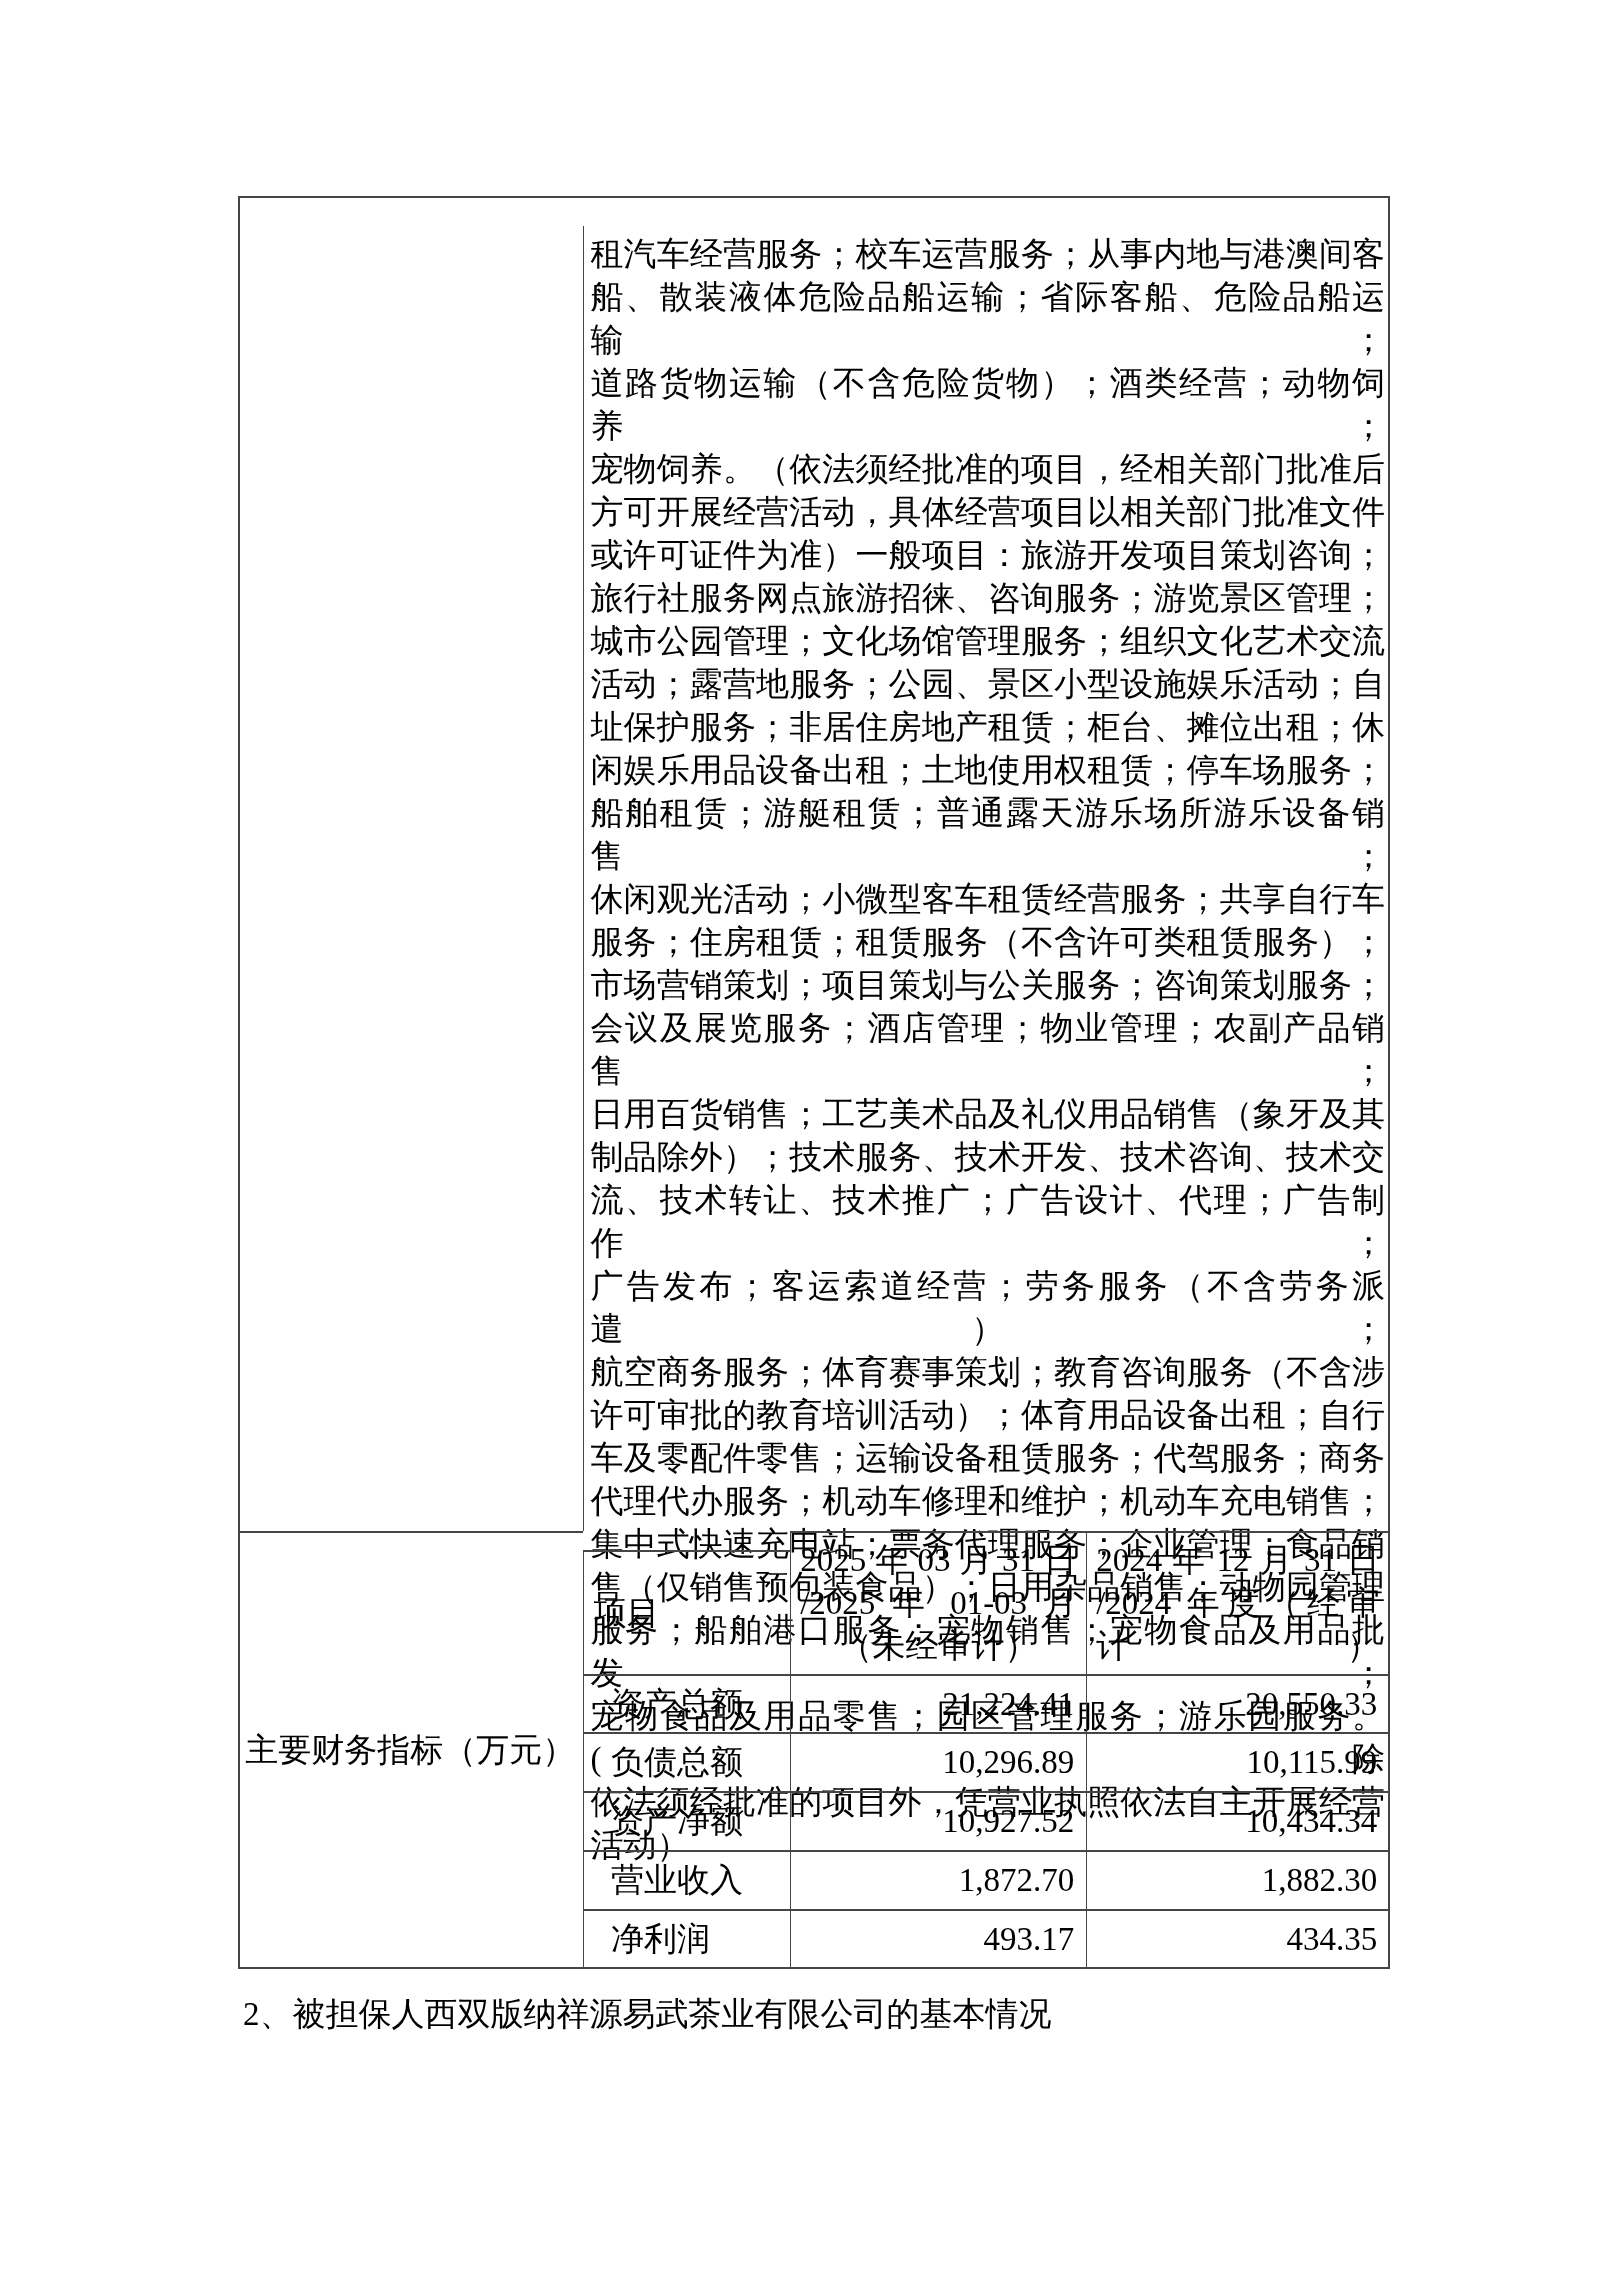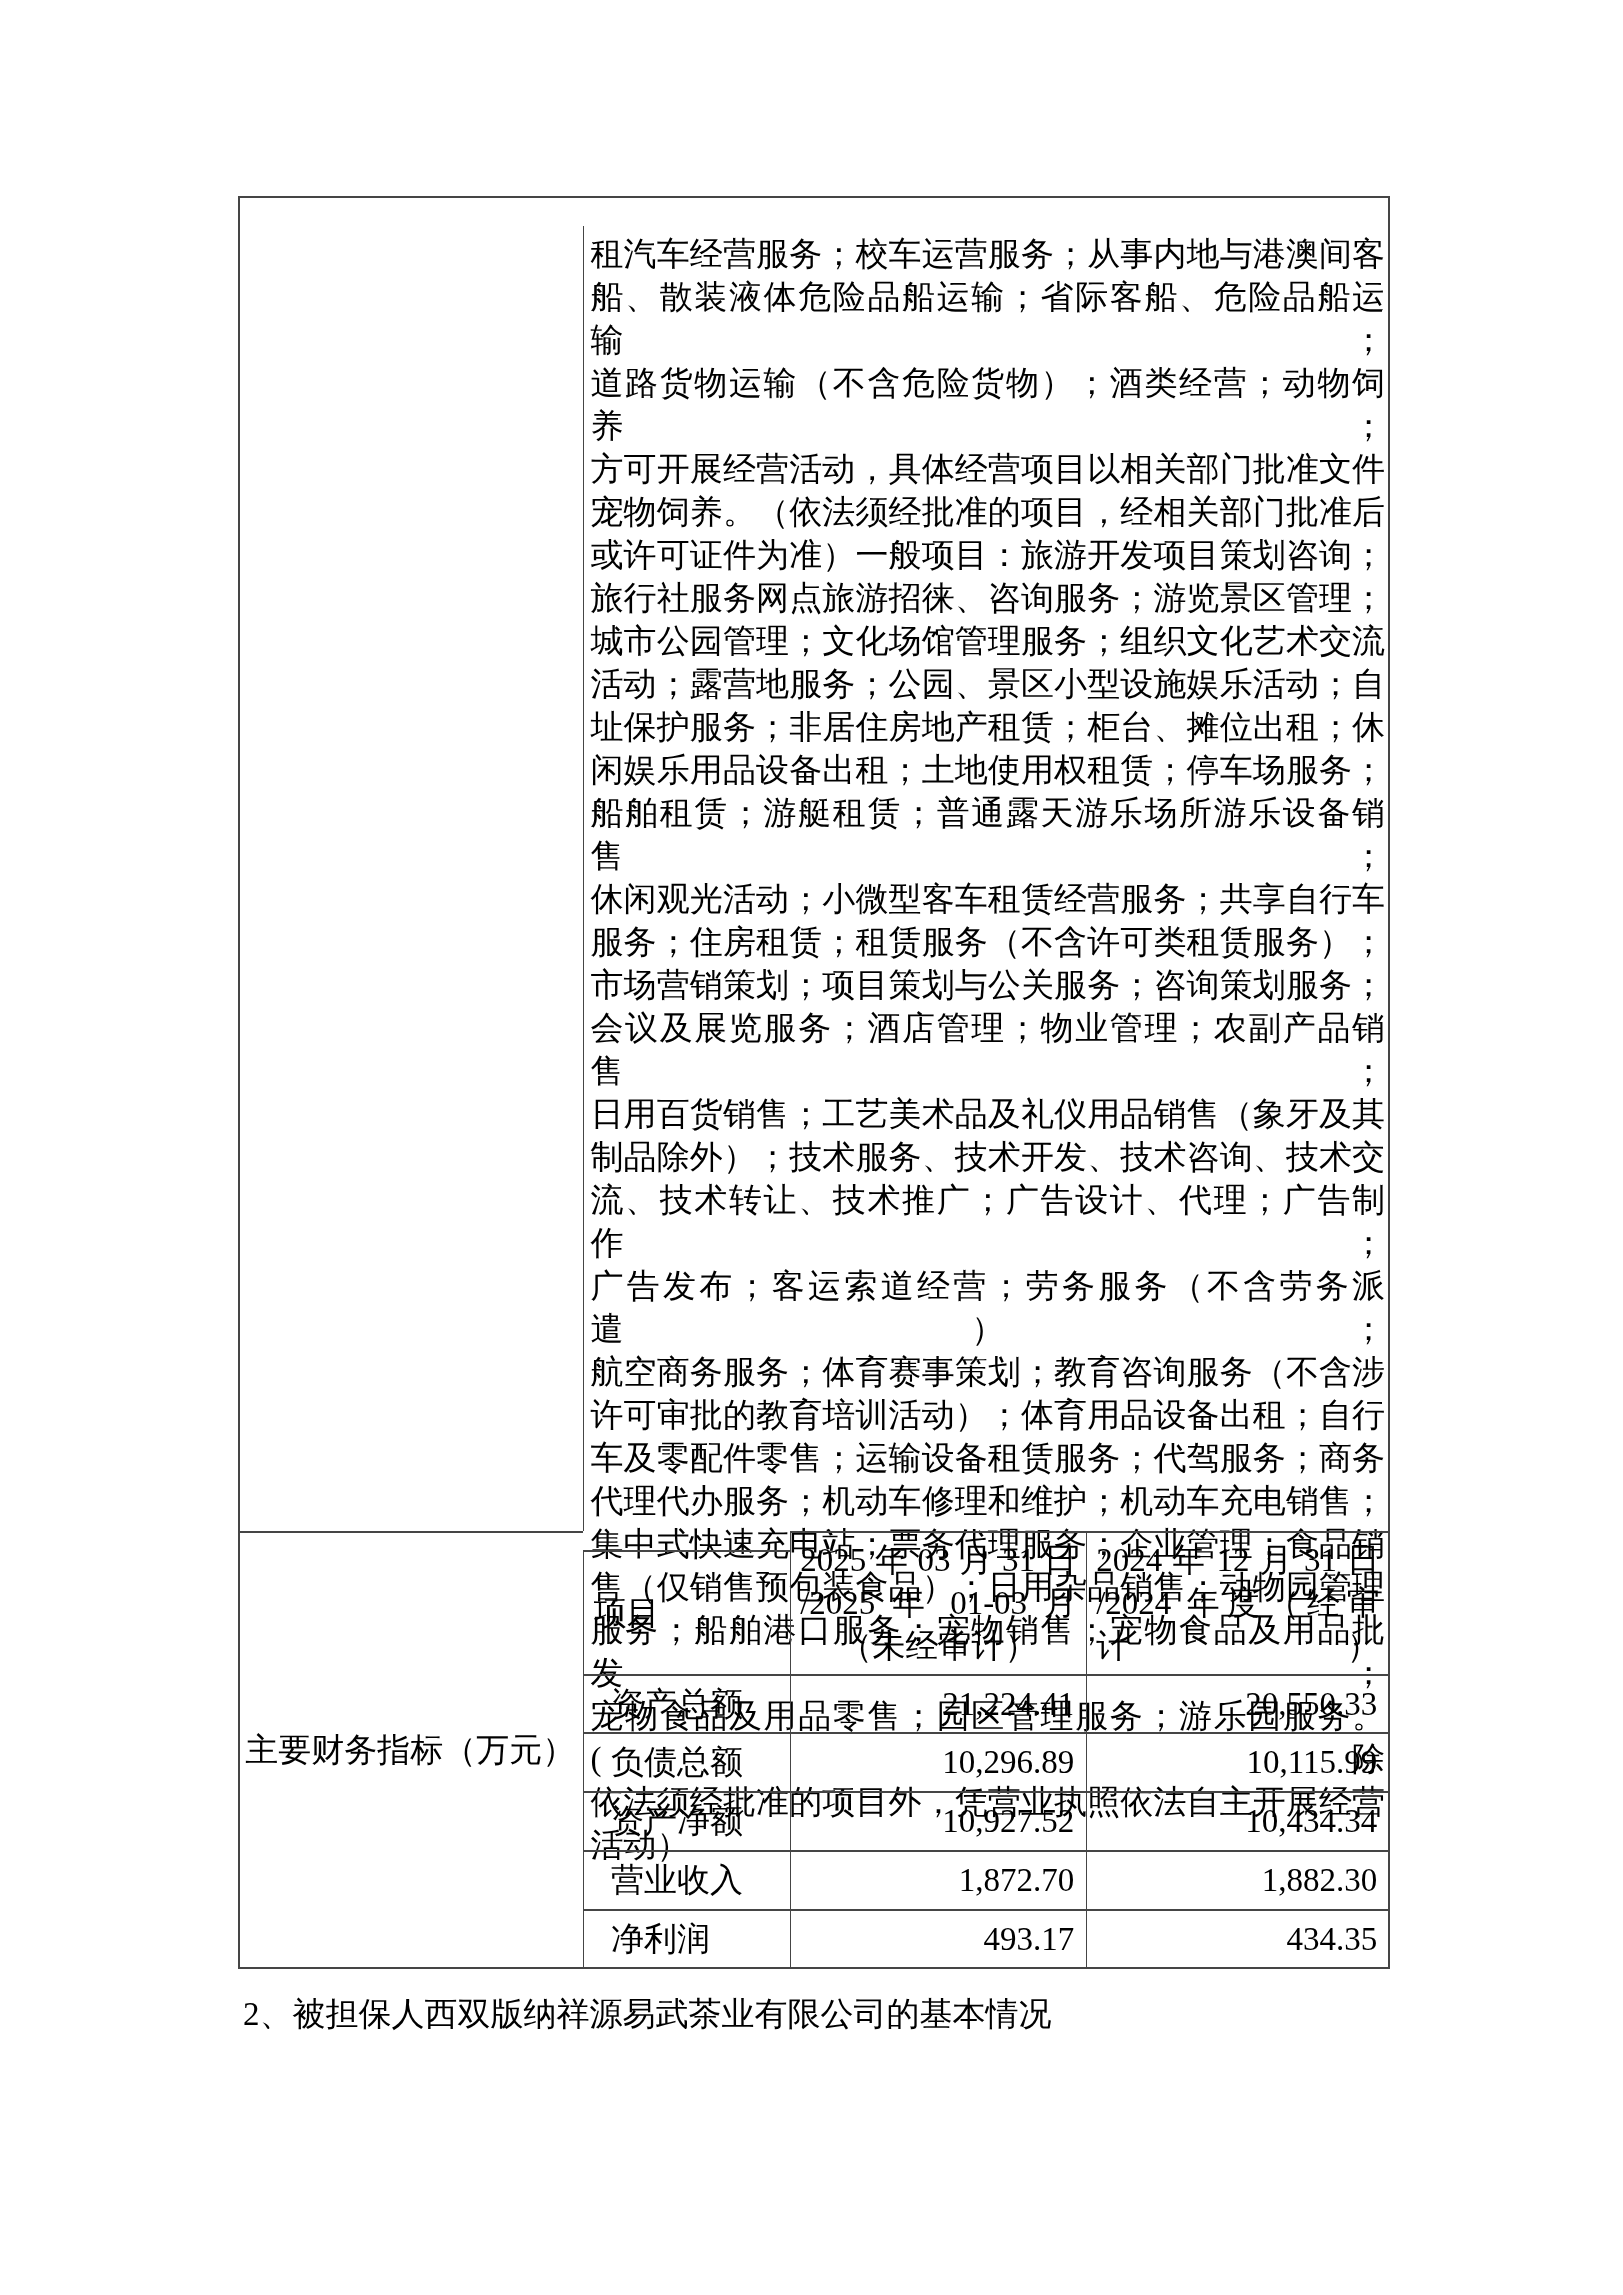--- a/index.html
+++ b/index.html
@@ -47,22 +47,22 @@
 
   <div class="main-table">
 
     <div class="cell empty-left"></div>
 
     <div class="cell scope-cell bl">
       <div>
           <div class="scope-line">租汽车经营服务；校车运营服务；从事内地与港澳间客</div>
           <div class="scope-line">船、散装液体危险品船运输；省际客船、危险品船运输；</div>
           <div class="scope-line">道路货物运输（不含危险货物）；酒类经营；动物饲养；</div>
+          <div class="scope-line">宠物饲养。（依法须经批准的项目，经相关部门批准后</div>
           <div class="scope-line">方可开展经营活动，具体经营项目以相关部门批准文件</div>
-          <div class="scope-line">宠物饲养。（依法须经批准的项目，经相关部门批准后</div>
           <div class="scope-line">或许可证件为准）一般项目：旅游开发项目策划咨询；</div>
           <div class="scope-line">旅行社服务网点旅游招徕、咨询服务；游览景区管理；</div>
           <div class="scope-line">城市公园管理；文化场馆管理服务；组织文化艺术交流</div>
           <div class="scope-line">活动；露营地服务；公园、景区小型设施娱乐活动；自</div>
           <div class="scope-line">址保护服务；非居住房地产租赁；柜台、摊位出租；休</div>
           <div class="scope-line">闲娱乐用品设备出租；土地使用权租赁；停车场服务；</div>
           <div class="scope-line">船舶租赁；游艇租赁；普通露天游乐场所游乐设备销售；</div>
           <div class="scope-line">休闲观光活动；小微型客车租赁经营服务；共享自行车</div>
           <div class="scope-line">服务；住房租赁；租赁服务（不含许可类租赁服务）；</div>
           <div class="scope-line">市场营销策划；项目策划与公关服务；咨询策划服务；</div>

